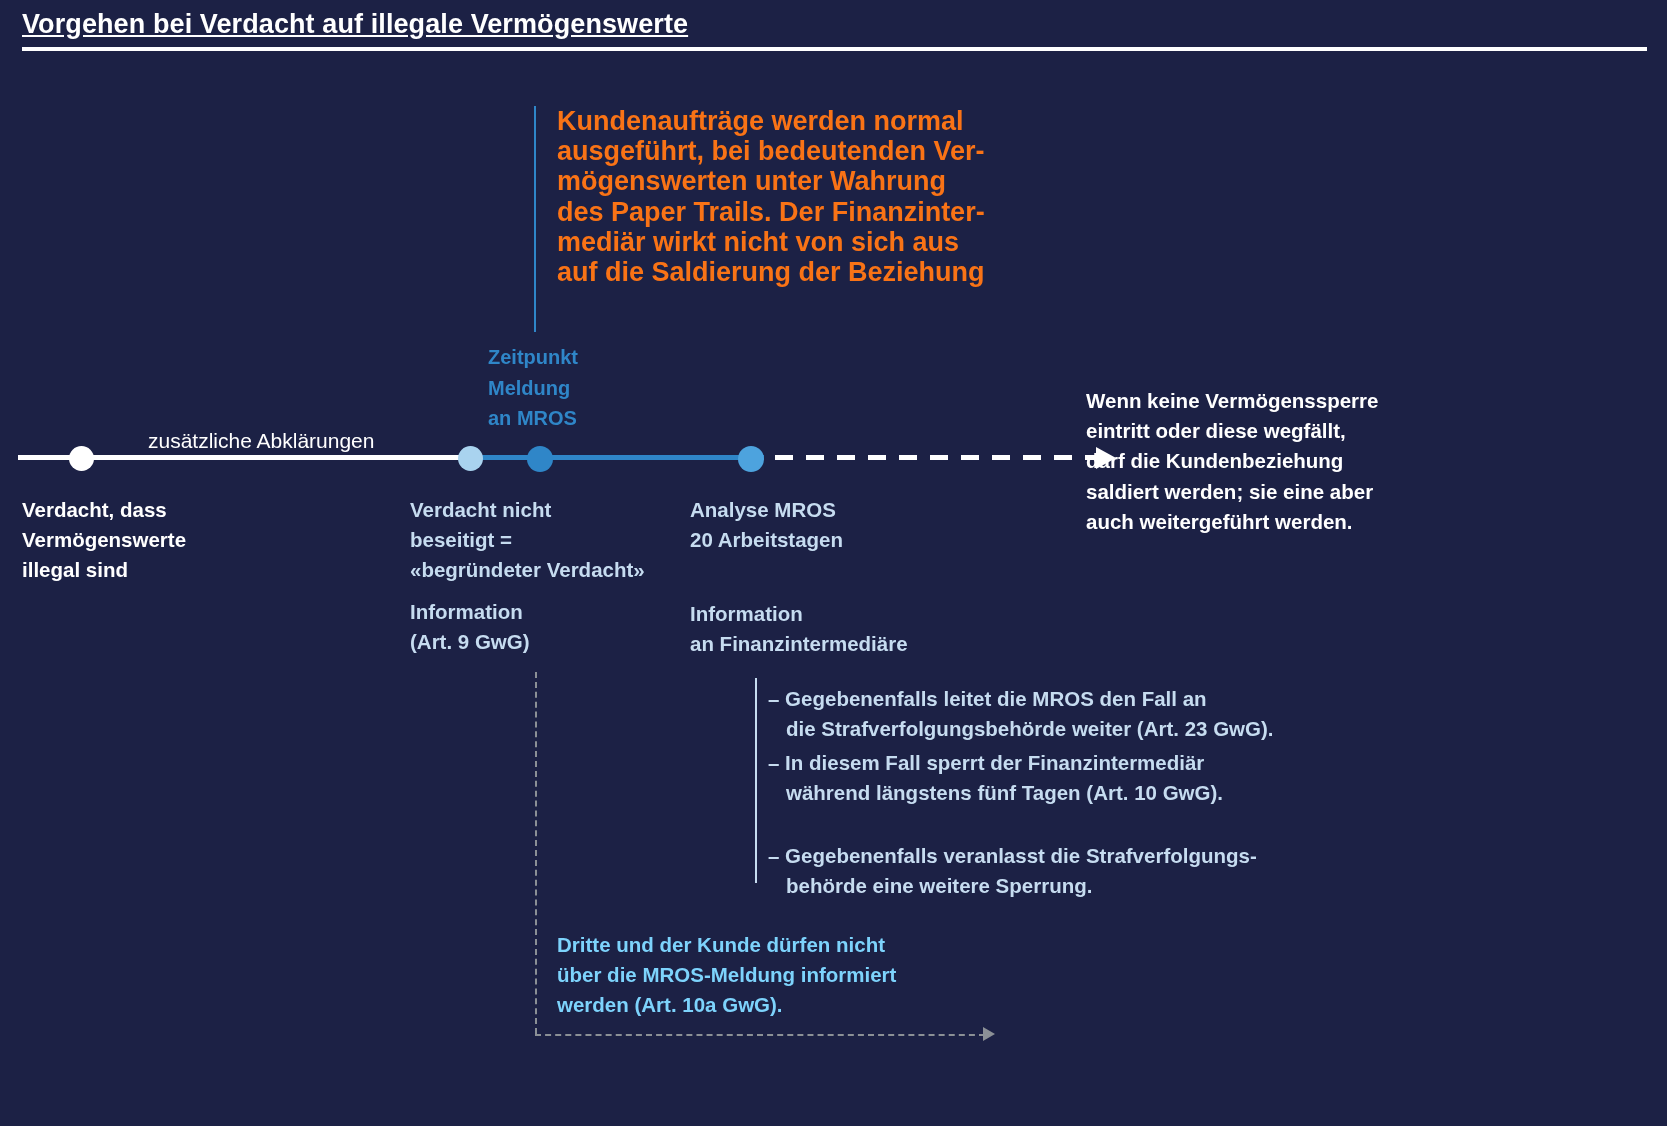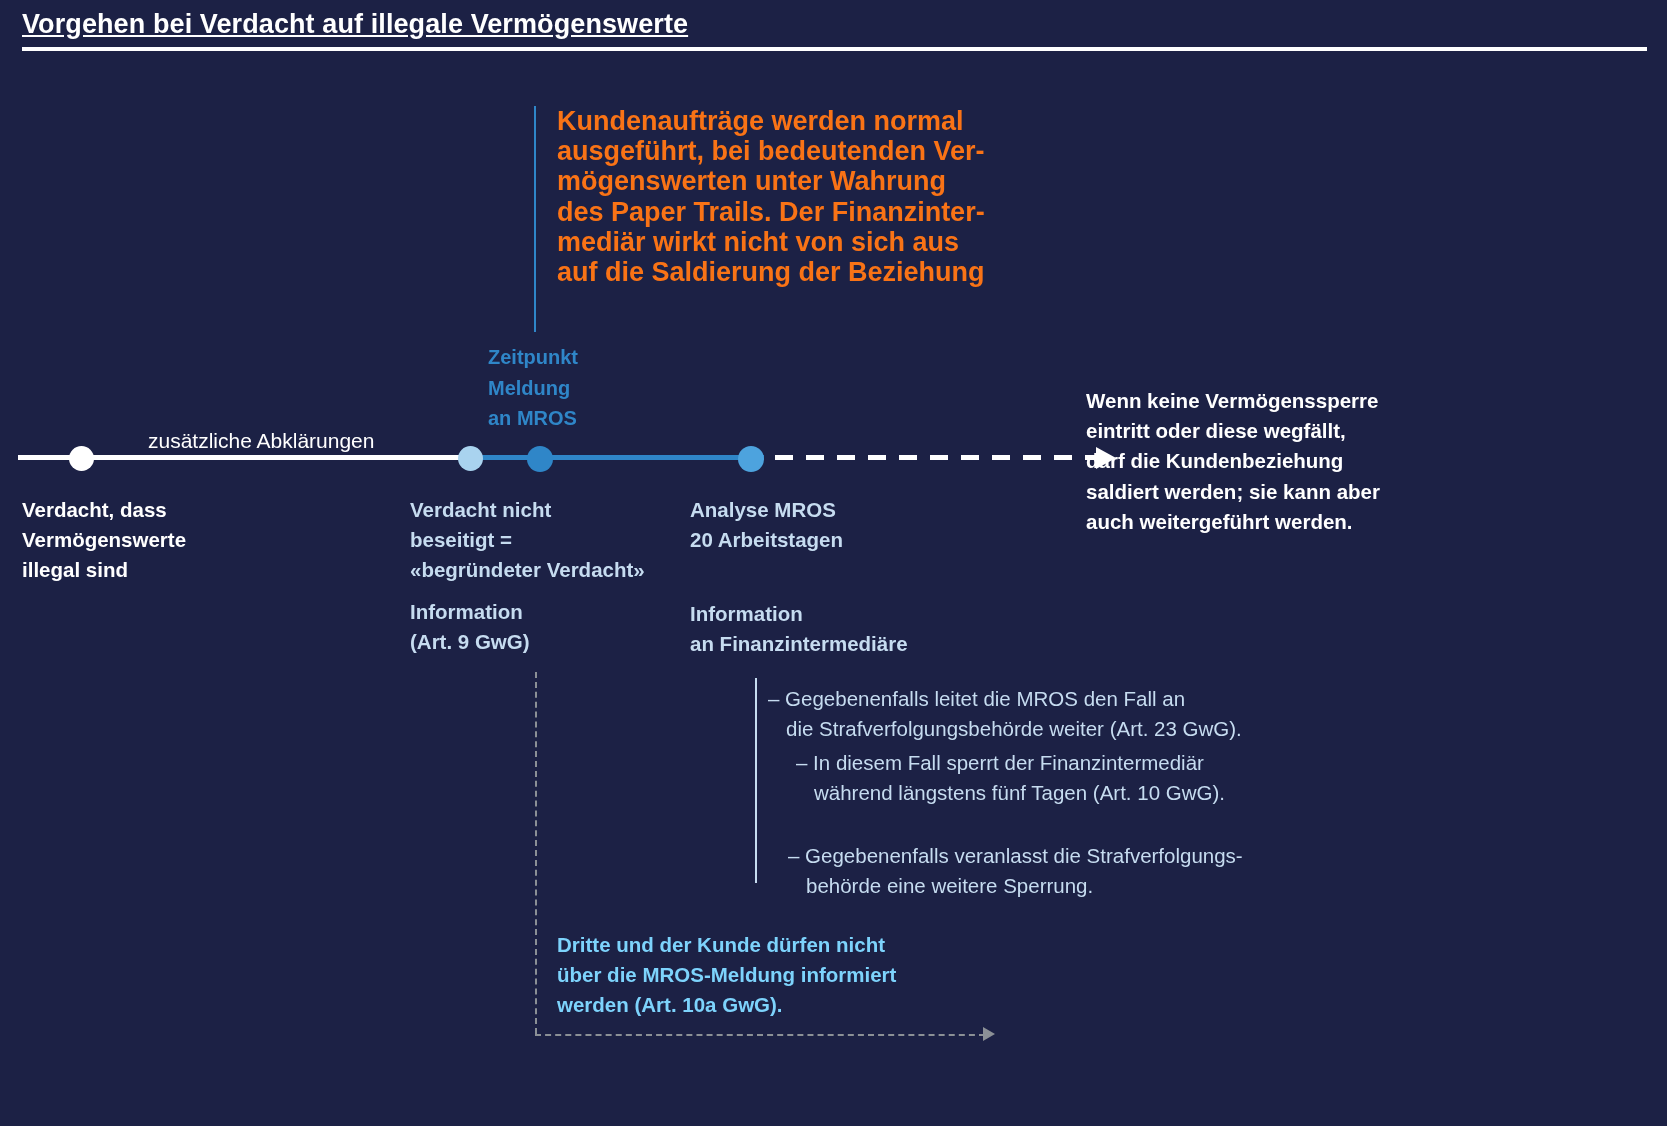--- a/index.html
+++ b/index.html
@@ -35,21 +35,21 @@
   .white-reg {                
     color: #ffffff; font-size: 21px; line-height: 28px; font-weight: 400;
   }
   .white-bold {
     color: #ffffff; font-size: 20.5px; line-height: 30.2px; font-weight: bold;
   }
   .pale-bold {                
     color: #c6dcf0; font-size: 20.5px; line-height: 30.2px; font-weight: bold;
   }
   .pale-reg {                 
-    color: #c6dcf0; font-size: 20.5px; line-height: 29.5px; font-weight: 400;
+    color: #c6dcf0; font-size: 20.5px; line-height: 29.5px; font-weight: 700;
   }
   .grey-bold {
     color: #7dd3fc; font-size: 20.5px; line-height: 30.2px; font-weight: bold;
   }
 
   
   .vrule-accent {
     position: absolute; width: 2px; background: #2f86c8;
   }
   .vrule-pale {
@@ -111,21 +111,21 @@
   <div class="tblock accent-bold" style="left:488px; top:342px; width:200px;">
     <div>Zeitpunkt</div>
     <div>Meldung</div>
     <div>an MROS</div>
   </div>
 
   <div class="tblock white-bold" style="left:1086px; top:386px; width:470px;">
     <div>Wenn keine Vermögenssperre</div>
     <div>eintritt oder diese wegfällt,</div>
     <div>darf die Kundenbeziehung</div>
-    <div>saldiert werden; sie kann aber</div>
+    <div>saldiert werden; sie eine aber</div>
     <div>auch weitergeführt werden.</div>
   </div>
 
   <div class="tblock white-reg" style="left:148px; top:427px;">zusätzliche Abklärungen</div>
 
   <div class="tl-white" style="left:18px; top:455px; width:457px;"></div>
 
   <div class="tl-blue" style="left:468px; top:455px; width:296px;"></div>
 
   <div class="tl-dashed" style="left:775px; top:455px; width:320px;"></div>
@@ -161,26 +161,26 @@
     <div>an Finanzintermediäre</div>
   </div>
 
   <div class="vrule-pale" style="left:755px; top:678px; height:205px;"></div>
 
   <div class="tblock pale-reg" style="left:768px; top:684px; width:560px;">
     <div><span>–</span> <span>Gegebenenfalls leitet die MROS den Fall an</span></div>
     <div style="padding-left:18px;">die Strafverfolgungsbehörde weiter (Art. 23 GwG).</div>
   </div>
 
-  <div class="tblock pale-reg" style="left:768px; top:748px; width:560px;margin-left:28px;">
+  <div class="tblock pale-reg" style="left:768px; top:748px; width:560px;">
     <div><span>–</span> <span>In diesem Fall sperrt der Finanzintermediär</span></div>
     <div style="padding-left:18px;">während längstens fünf Tagen (Art. 10 GwG).</div>
   </div>
 
-  <div class="tblock pale-reg" style="left:768px; top:841px; width:560px;margin-left:20px;">
+  <div class="tblock pale-reg" style="left:768px; top:841px; width:560px;">
     <div><span>–</span> <span>Gegebenenfalls veranlasst die Strafverfolgungs-</span></div>
     <div style="padding-left:18px;">behörde eine weitere Sperrung.</div>
   </div>
 
   <div class="vdash-grey" style="left:535px; top:672px; height:362px;"></div>
   <div class="hdash-grey" style="left:535px; top:1034px; width:450px;"></div>
   <div class="tri-grey" style="left:983px; top:1027px;"></div>
 
   <div class="tblock grey-bold" style="left:557px; top:930px; width:420px;">
     <div>Dritte und der Kunde dürfen nicht</div>

